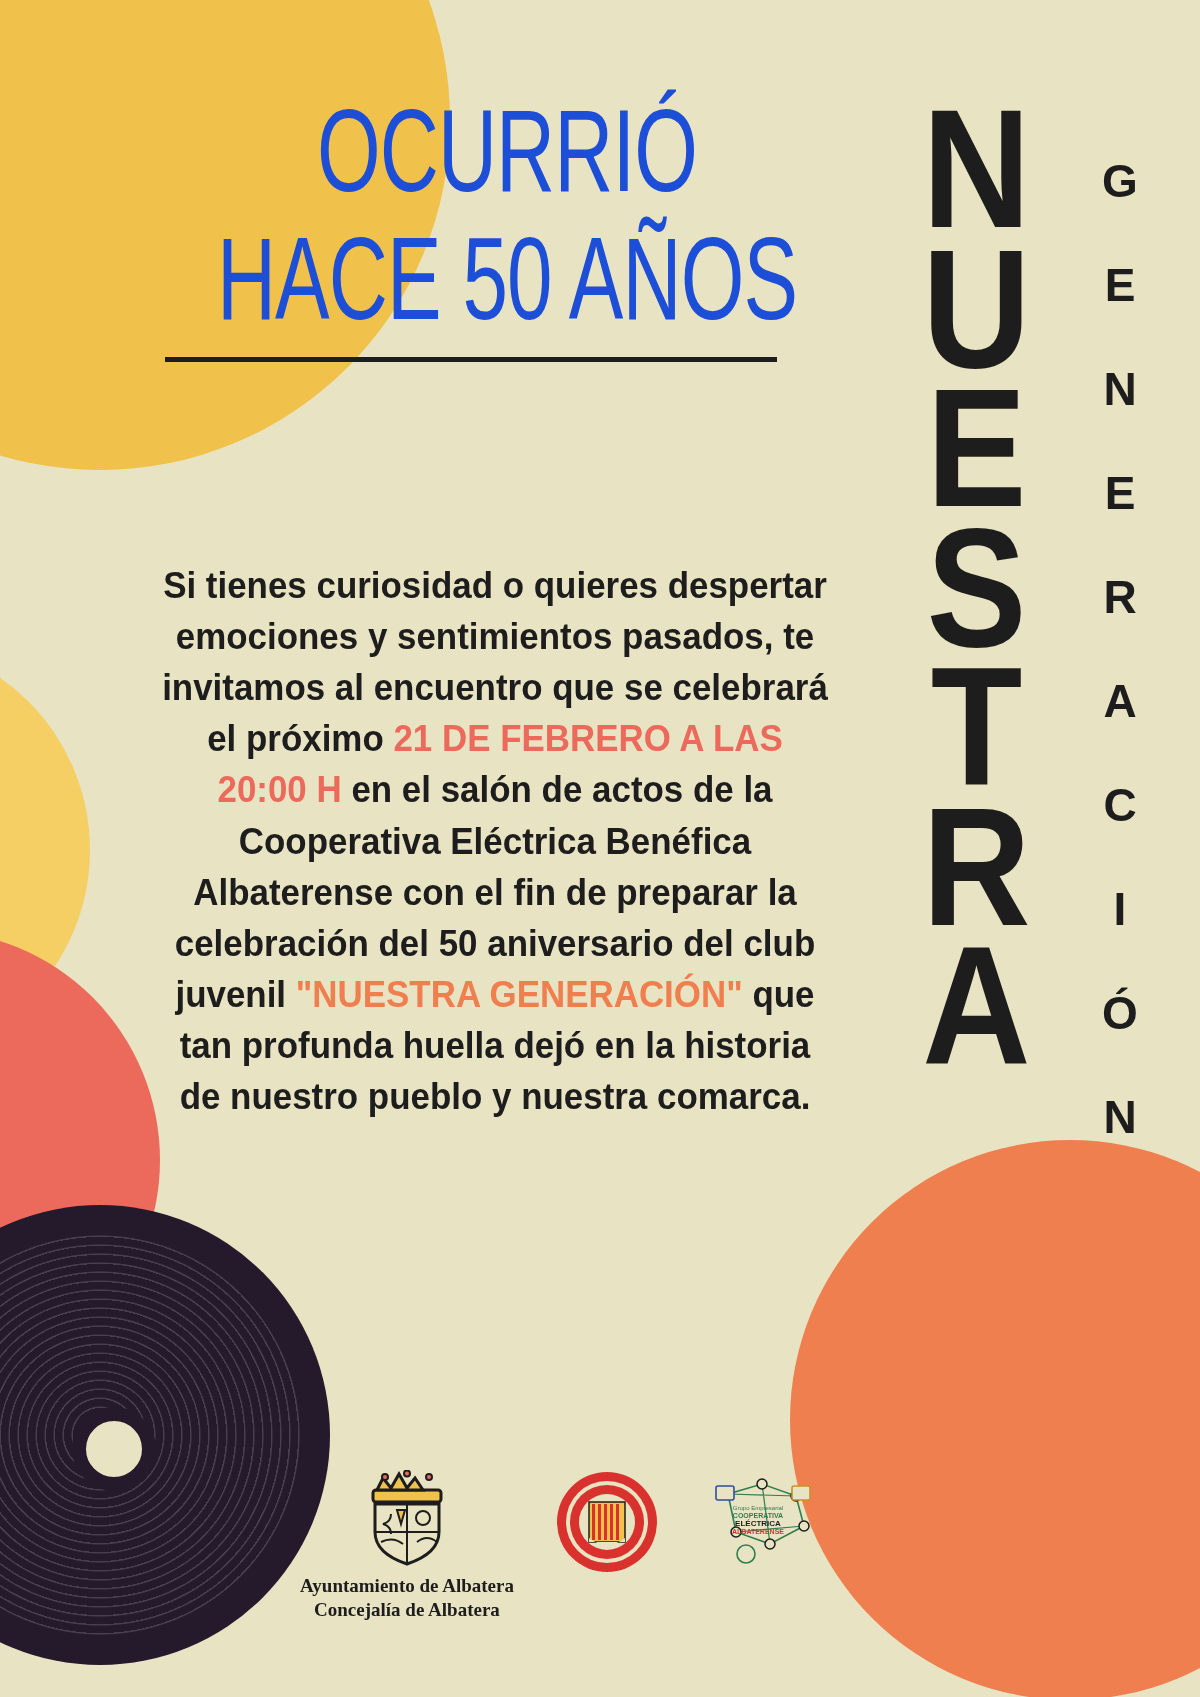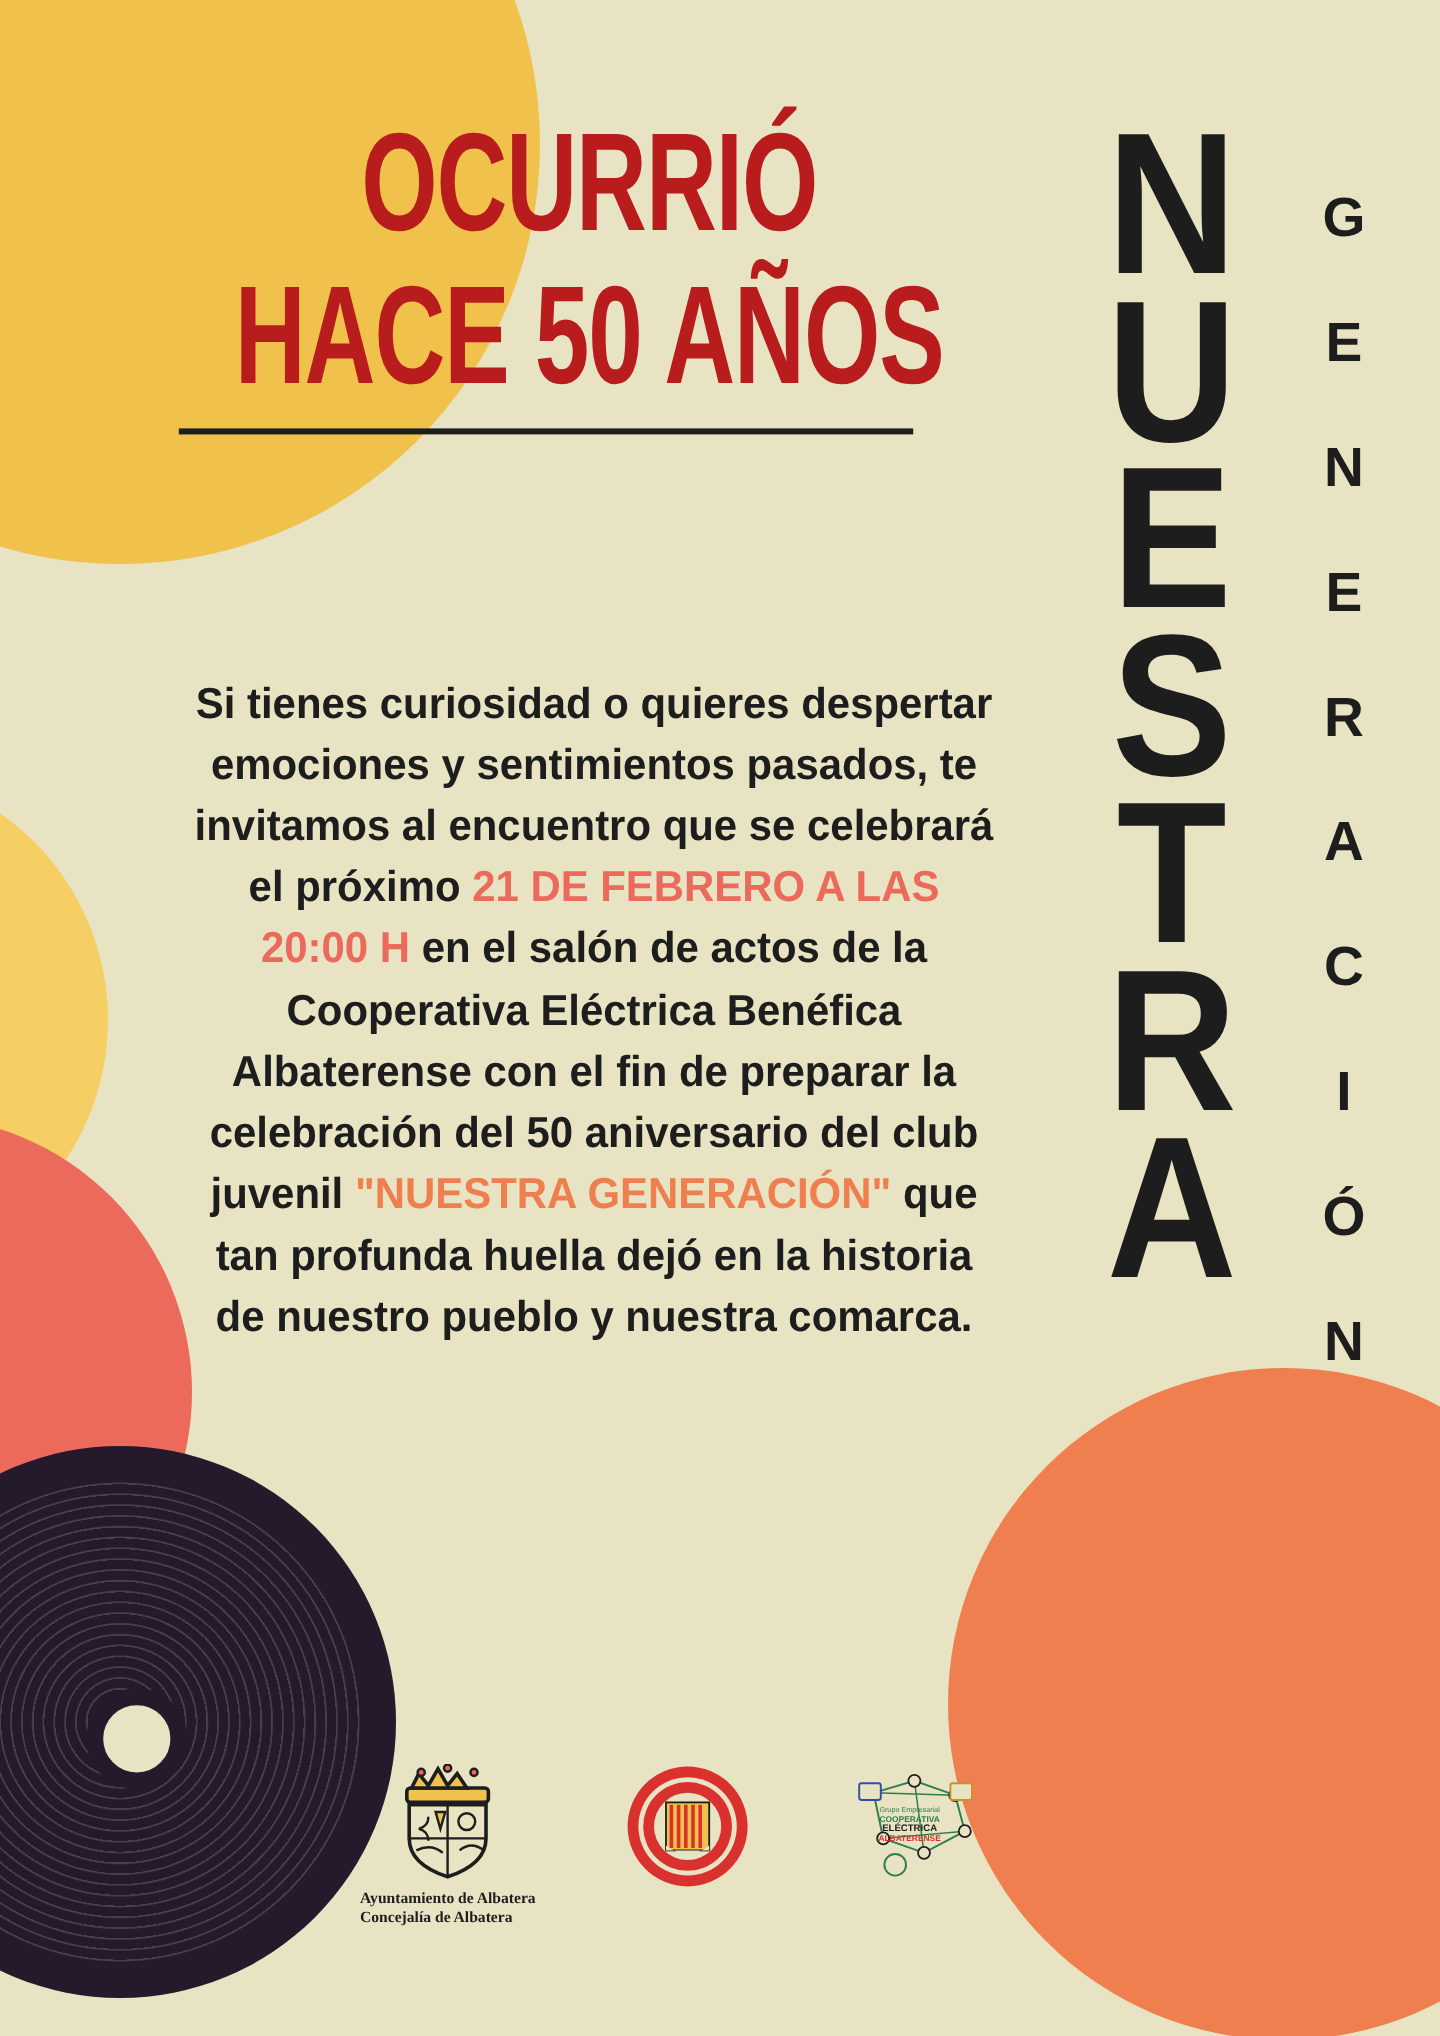--- a/index.html
+++ b/index.html
@@ -51,25 +51,25 @@
     left: 790px;
     top: 1140px;
     width: 560px;
     height: 560px;
     background: #ef7f4e;
   }
 
   
   .headline {
     position: absolute;
-    left: 146px;
+    left: 162px;
     top: 95px;
     width: 690px;
-    color: #b91c1c;
-    font-weight: bold;
+    color: #1d4ed8;
+    font-weight: normal;
     letter-spacing: -1px;
   }
   .headline .line1 {
     font-size: 88px;
     line-height: 0.98;
     text-align: center;
     transform: scaleY(1.32) scaleX(0.93);
     transform-origin: center top;
     font-family: "Liberation Sans Narrow", "Liberation Sans", sans-serif;
   }
@@ -191,23 +191,24 @@
     align-items: flex-start;
     justify-content: space-between;
   }
   .logo-block {
     display: flex;
     flex-direction: column;
     align-items: center;
   }
   .logo-caption {
     margin-top: 8px;
-    font-size: 13px;
+    font-size: 19px;
     font-weight: bold;
     color: #1d1d1d;
+    text-align: center;
     line-height: 1.25;
     font-family: "Liberation Serif", serif;
   }
   .coat {
     width: 84px;
     height: 96px;
   }
   .seal {
     width: 104px;
     height: 104px;

